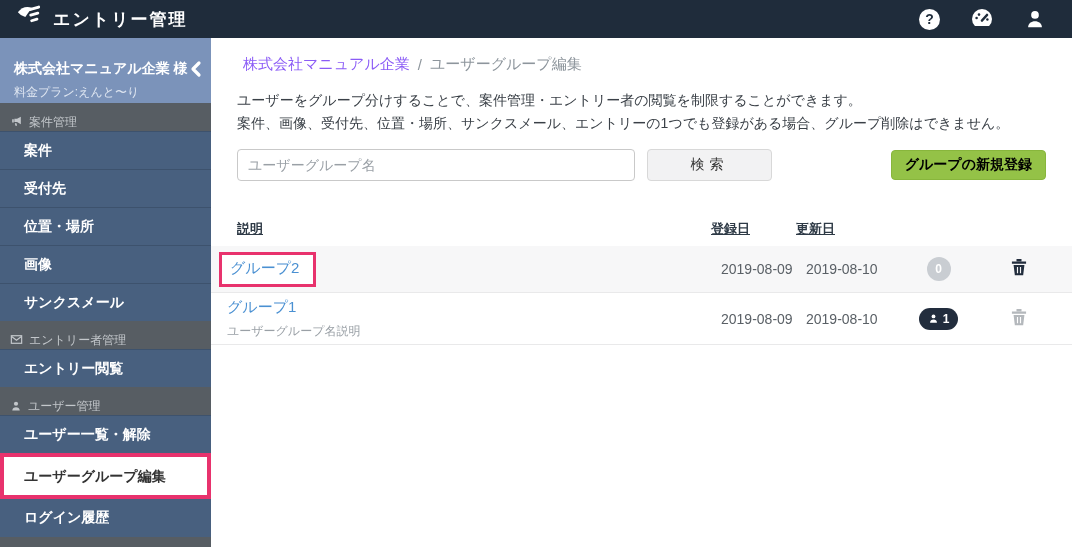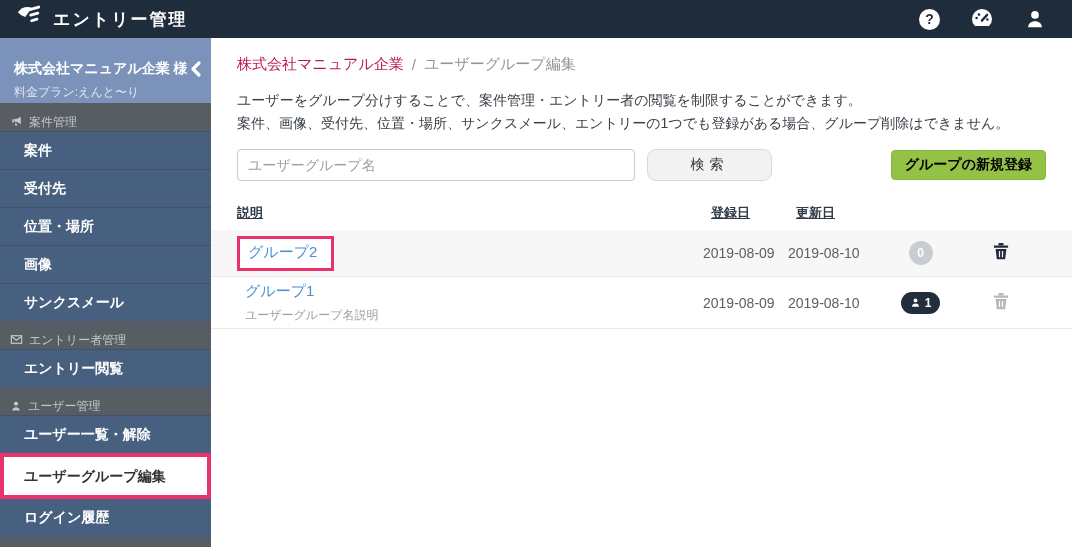--- a/index.html
+++ b/index.html
@@ -26,43 +26,43 @@
   .side-section { height:28px; background:#575d63; color:#c3c7cb; font-size:12px;
     display:flex; align-items:flex-end; gap:6px; padding:0 10px; }
   .side-item { height:38px; line-height:37px; padding-left:24px; color:#fff; font-size:14px;
     font-weight:bold; border-top:1px solid rgba(0,0,0,0.14); cursor:pointer; }
   .active-wrap { height:46px; border:4px solid #e8326d; background:#fff; }
   .active-item { line-height:38px; padding-left:20px; color:#333; font-size:14px; font-weight:bold; cursor:pointer; }
 
   
   .main { position:absolute; top:38px; left:211px; width:861px; height:509px; background:#fff; overflow:hidden; }
   .breadcrumb { margin:17px 26px 0; font-size:15px; color:#8d959c; display:flex; gap:8px; align-items:center; }
-  .crumb-link { color:#be185d; cursor:pointer; }
+  .crumb-link { color:#8b5cf6; cursor:pointer;margin-left:6px; }
   .desc { margin:15px 26px 0; font-size:14px; color:#3a4047; line-height:23px; }
   .search-row { margin:14px 26px 0; display:flex; align-items:center; }
   .search-input { width:398px; height:32px; border:1px solid #c9c9c9; border-radius:4px;
     padding:0 10px; font-size:14px; color:#333; outline:none; }
   .search-input::placeholder { color:#9aa0a6; }
   .search-btn { margin-left:12px; width:125px; height:32px; background:#f2f2f3;
-    border:1px solid #d8d8d8; border-radius:9px; font-size:14px; color:#333;
+    border:1px solid #d8d8d8; border-radius:4px; font-size:14px; color:#333;
     letter-spacing:5px; cursor:pointer; }
   .new-btn { margin-left:auto; height:30px; padding:0 13px; background:#94c247;
     border:1px solid #88b63c; border-radius:4px; color:#000000; font-size:14px;
     font-weight:bold; cursor:pointer; }
 
   .table-head { margin:16px 26px 8px; display:flex; align-items:flex-end; }
   .col-name { flex:1; }
   .col-reg { width:85px; } .col-upd { width:90px; }
   .col-badge { width:85px; text-align:center; } .col-trash { width:75px; text-align:center; }
   .sort-link { color:#4a90d2; font-size:13px; font-weight:bold; text-decoration:underline; cursor:pointer; }
   .sort-caret { color:#4a90d2; font-size:8px; vertical-align:2px; }
-  .head-label { display:inline-block; margin-top:7px; color:#2e3a46; font-size:13px;
+  .head-label { display:inline-block; margin-top:23px; color:#2e3a46; font-size:13px;
     font-weight:bold; text-decoration:underline; }
 
-  .t-row { display:flex; align-items:center; padding:0 34px; border-bottom:1px solid #e9e9ea;justify-content:space-between; }
+  .t-row { display:flex; align-items:center; padding:0 16px; border-bottom:1px solid #e9e9ea;justify-content:space-between; }
   .row-1 { height:47px; background:#f7f7f8; }
   .row-2 { height:52px; background:#fff; }
   .group-link { color:#4a90d2; font-size:15px; cursor:pointer; text-decoration:none; }
   .name-annotation { display:inline-block; border:3px solid #e8326d; background:#fff;
     padding:4px 14px 6px 8px; margin-left:-8px; }
   .row-desc { color:#9aa0a6; font-size:12px; margin-top:6px; }
   .date-text { color:#5a6066; font-size:14px; }
   .badge-gray { display:inline-flex; width:24px; height:24px; border-radius:50%;
     background:#c9cdd2; color:#fff; font-size:12px; font-weight:bold;
     align-items:center; justify-content:center; }

